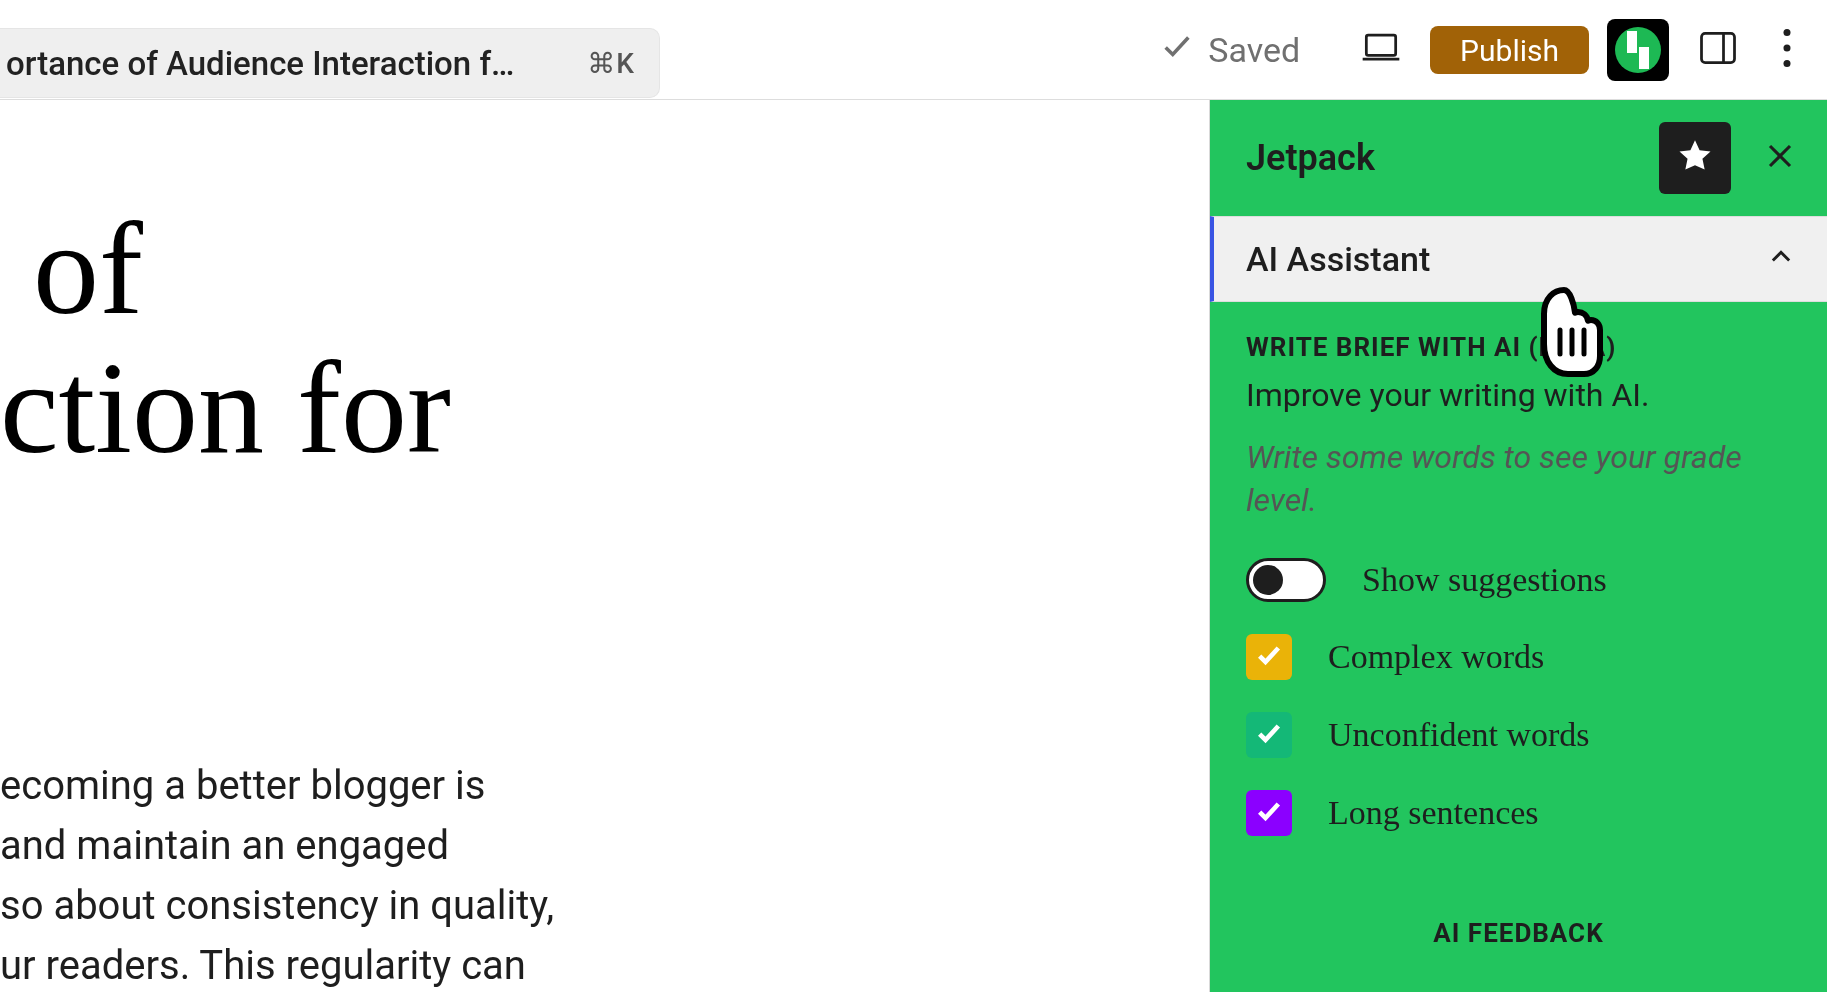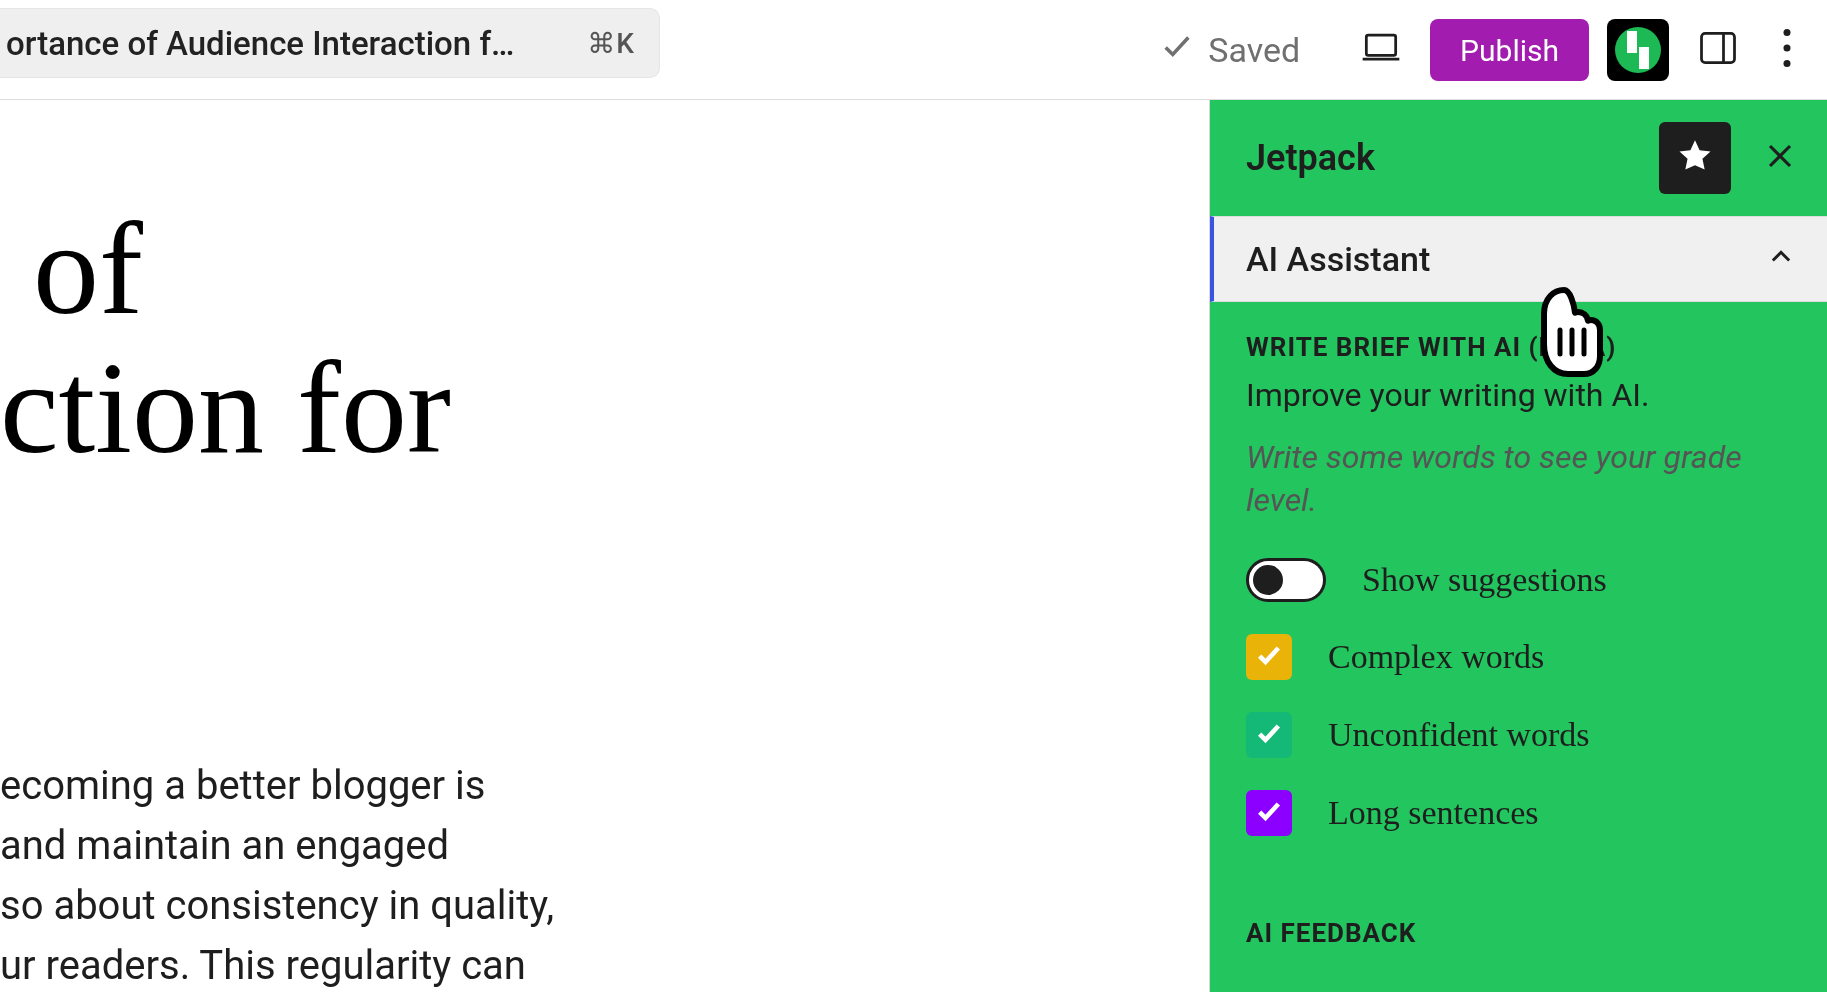--- a/index.html
+++ b/index.html
@@ -1,38 +1,38 @@
 <!DOCTYPE html>
 <html><head>
 <meta charset="utf-8">
 <style>
   * { box-sizing: border-box; margin: 0; padding: 0; }
   html, body { width: 1827px; height: 992px; overflow: hidden; font-family: -apple-system, BlinkMacSystemFont, "Segoe UI", Roboto, Helvetica, Arial, sans-serif; color:#1e1e1e; background:#fff; }
 
   
   .topbar { position:relative; height:100px; border-bottom:1px solid #ddd; display:flex; align-items:center; }
   .title-pill {
-    position:absolute; left:0; top:8px; width:660px; height:70px;
+    position:absolute; left:0; top:28px; width:660px; height:70px;
     background:#efefef; border:1px solid #e5e5e5; border-left:none;
     border-top-right-radius:10px; border-bottom-right-radius:10px;
     display:flex; align-items:center; padding:0 24px 0 6px;
     font-size:33px; color:#222; font-weight:500;
   }
   .title-pill .shortcut { margin-left:auto; font-size:28px; color:#555; letter-spacing:1px; }
 
   .right-tools { position:absolute; right:20px; top:10px; height:80px; display:flex; align-items:center; gap:18px; }
   .saved { display:flex; align-items:center; gap:14px; color:#707070; font-size:34px; margin-right:32px; }
   .saved svg { width:34px; height:34px; }
 
   .icon-btn { width:62px; height:62px; display:flex; align-items:center; justify-content:center; border-radius:8px; }
   .icon-btn.plain svg { width:44px; height:44px; }
 
   .preview-btn { }
   .publish-btn {
-    background:#a21caf; color:#fff; height:62px; padding:0 30px; border-radius:8px;
+    background:#a16207; color:#fff; height:48px; padding:0 30px; border-radius:8px;
     font-size:30px; display:flex; align-items:center; justify-content:center;
   }
   .jetpack-btn { width:62px; height:62px; border-radius:8px; background:#000; display:flex; align-items:center; justify-content:center; }
   .jetpack-circle { width:46px; height:46px; border-radius:50%; background:#1db954; position:relative; overflow:hidden; }
   .jetpack-circle::before, .jetpack-circle::after{
     content:""; position:absolute; width:10px; background:#fff;
   }
   .jetpack-circle::before{ left:12px; top:4px; height:22px; }
   .jetpack-circle::after{ right:12px; bottom:4px; height:22px; }
 
@@ -92,21 +92,21 @@
   .toggle { width:80px; height:44px; border:3px solid #1e1e1e; border-radius:40px; position:relative; background:#fff; }
   .toggle .knob{ position:absolute; left:4px; top:4px; width:30px; height:30px; border-radius:50%; background:#1e1e1e; }
 
   
   .chk { width:46px; height:46px; border-radius:6px; display:flex; align-items:center; justify-content:center; }
   .chk svg{ width:28px; height:28px; stroke:#fff; stroke-width:4; fill:none; }
   .chk.orange{ background:#eab308; }
   .chk.purple{ background:#8b00ff; }
   .chk.teal{ background:#14b877; }
 
-  .sec-heading.second{ margin-top:50px; }
+  .sec-heading.second{ margin-top:50px;text-align:center; }
 
   
   .cursor{
     position:absolute; left:1524px; top:284px; z-index:50;
     pointer-events:none;
   }
   .cursor svg{ width:80px; height:95px; }
 
 </style>
 </head>

